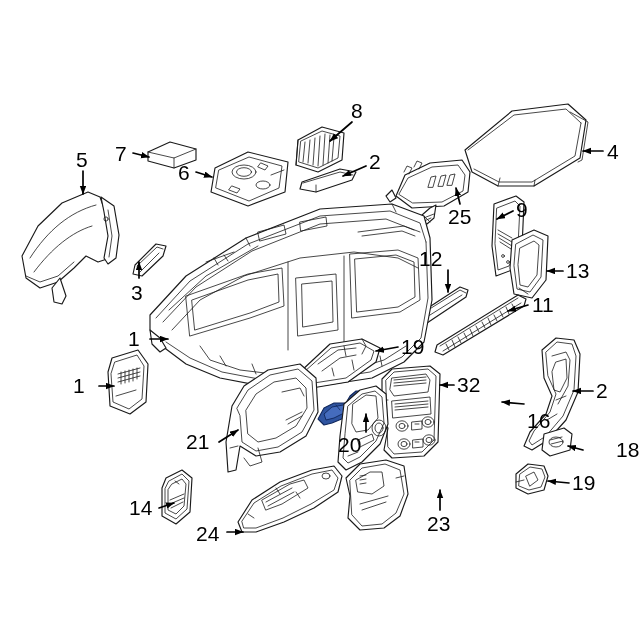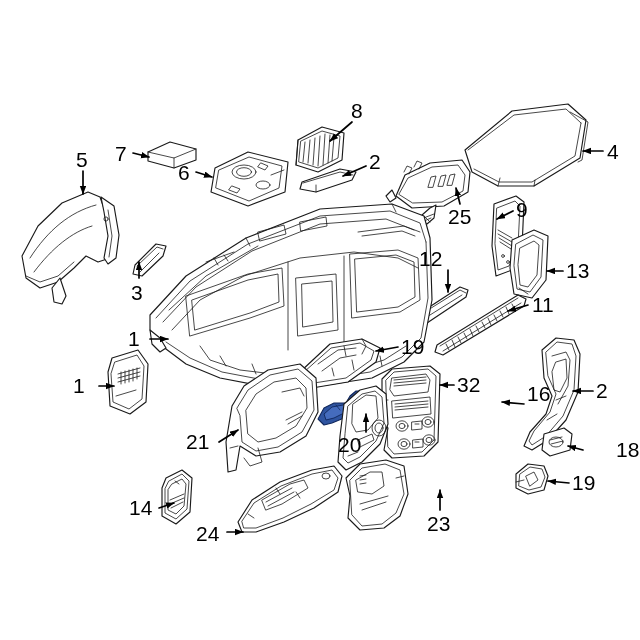--- a/index.html
+++ b/index.html
@@ -418,21 +418,21 @@
   <div class="callout" style="left:178px;top:162px">6</div>
   <div class="callout" style="left:115px;top:143px">7</div>
   <div class="callout" style="left:351px;top:100px">8</div>
   <div class="callout" style="left:516px;top:199px">9</div>
   <div class="callout" style="left:73px;top:375px">1</div>
   <div class="callout" style="left:532px;top:294px">11</div>
   <div class="callout" style="left:419px;top:248px">12</div>
   <div class="callout" style="left:566px;top:260px">13</div>
   <div class="callout" style="left:129px;top:497px">14</div>
   <div class="callout" style="left:596px;top:380px">2</div>
-  <div class="callout" style="left:527px;top:383px">16</div>
+  <div class="callout" style="left:527px;top:410px">16</div>
   <div class="callout" style="left:572px;top:472px">19</div>
   <div class="callout" style="left:616px;top:439px">18</div>
   <div class="callout" style="left:401px;top:336px">19</div>
   <div class="callout" style="left:338px;top:434px">20</div>
   <div class="callout" style="left:186px;top:431px">21</div>
   <div class="callout" style="left:457px;top:374px">32</div>
   <div class="callout" style="left:427px;top:513px">23</div>
   <div class="callout" style="left:196px;top:523px">24</div>
   <div class="callout" style="left:448px;top:206px">25</div>
 

